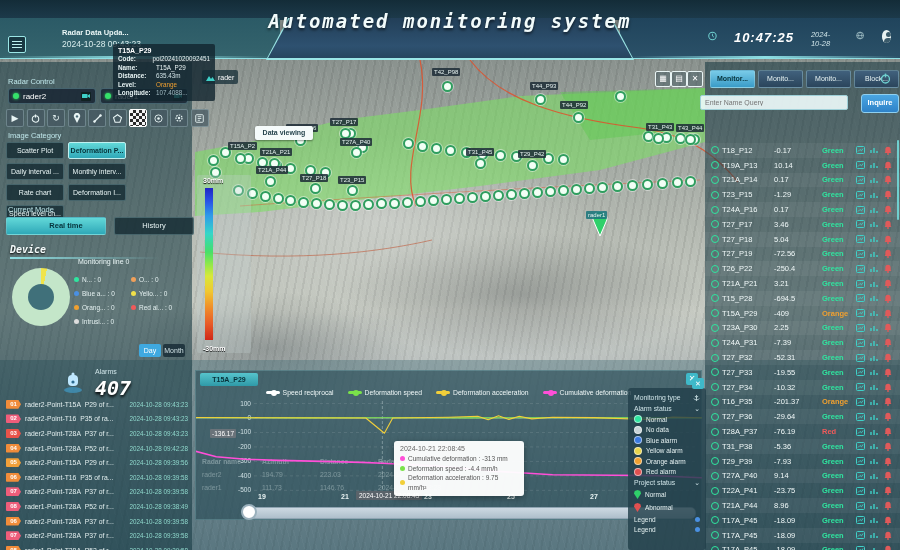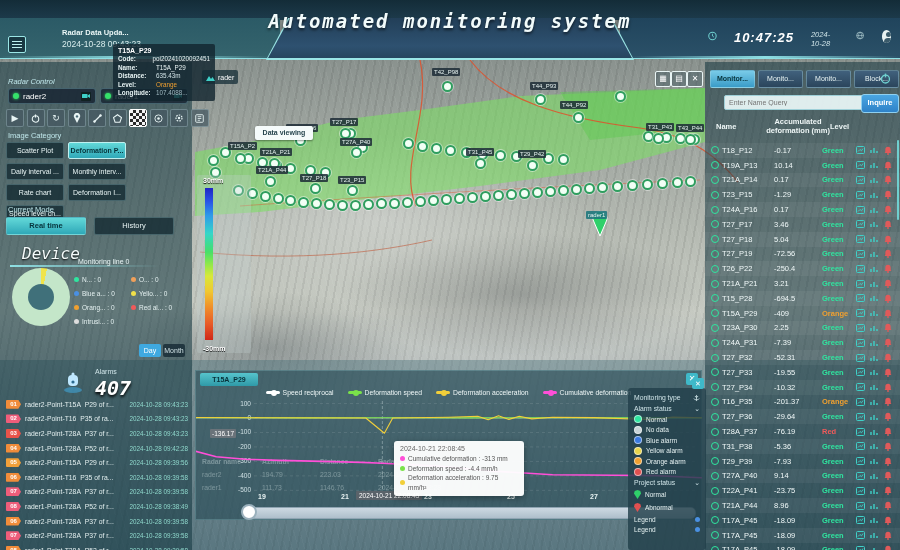--- a/index.html
+++ b/index.html
@@ -70,22 +70,22 @@
   .toolrow{position:absolute;left:6px;top:109px;display:flex;gap:2.5px;}
   .tool{width:16px;height:16px;background:rgba(70,88,98,.75);border:1px solid rgba(200,230,235,.3);border-radius:2px;
     color:#e8f4f4;font-size:9px;display:flex;align-items:center;justify-content:center;}
   .tool.checker{background:repeating-conic-gradient(#2a2a2a 0 25%,#f4f4f4 0 50%) 0 0/6px 6px;border-color:#fff;}
   .catwrap{position:absolute;left:6px;top:142px;width:180px;display:flex;flex-wrap:wrap;gap:4px;}
   .catbtn{width:56px;height:15px;background:rgba(20,42,50,.8);border:1px solid rgba(160,210,215,.3);border-radius:2px;
     color:#e8f4f4;font-size:7px;line-height:15px;text-align:center;white-space:nowrap;overflow:hidden;}
   .catbtn[data-state="active"]{background:linear-gradient(180deg,#62d8d8,#2fa8b8);color:#06323a;font-weight:bold;border-color:#bff0f0;}
   .modebtn{height:16px;background:rgba(20,42,50,.8);border:1px solid rgba(160,210,215,.3);border-radius:2px;
     color:#e8f4f4;font-size:7.5px;line-height:16px;text-align:center;width:78px;}
-  .modebtn[data-state="active"]{background:linear-gradient(180deg,#62d8d8,#2fa8b8);color:#06323a;font-weight:bold;}
-  .sechead{font-family:"DejaVu Sans Mono",monospace;font-weight:normal;font-style:italic;font-size:16px;color:#f4fbfb;text-shadow:0 1px 2px #000;margin-left:12px;}
+  .modebtn[data-state="active"]{background:linear-gradient(180deg,#62d8d8,#2fa8b8);color:#06323a;font-weight:bold;padding-left:20px;}
+  .sechead{font-family:"DejaVu Sans Mono",monospace;font-weight:bold;font-style:italic;font-size:10px;color:#f4fbfb;text-shadow:0 1px 2px #000;}
   .sechead-bar{height:2px;background:linear-gradient(90deg,#8fe0e4,rgba(143,224,228,0));margin-top:2px;}
   .donut{position:absolute;left:12px;top:268px;width:58px;height:58px;border-radius:50%;
     background:conic-gradient(#f0e44a 0 12deg,#c4e6c9 12deg 360deg);}
   .donut:after{content:"";position:absolute;left:16px;top:16px;width:26px;height:26px;border-radius:50%;background:#40707a;}
   .devgrid{position:absolute;left:74px;top:272px;width:114px;display:flex;flex-wrap:wrap;}
   .devitem{width:57px;display:flex;align-items:center;gap:3px;height:14px;}
   .devitem .d{width:5px;height:5px;border-radius:50%;}
   .devitem .t{font-size:6.5px;color:#e4f0f0;white-space:nowrap;}
   .mline{position:absolute;left:78px;top:258px;font-size:7px;color:#eaf6f6;}
   .daybtn{width:22px;height:13px;font-size:7px;line-height:13px;text-align:center;border-radius:2px;}
@@ -333,21 +333,21 @@
       <circle cx="6" cy="6" r="5" fill="none" stroke="#bcd8dc" stroke-width="1"></circle>
       <path d="M1,6 H11 M6,1 C3,4 3,8 6,11 C9,8 9,4 6,1" stroke="#bcd8dc" stroke-width="0.8" fill="none"></path>
     </svg>
     <span class="avatar"></span>
     <span class="uname">time</span>
     <span class="chev">▾</span>
   </div>
 
   <div class="abs panelbg" style="left:0;top:62px;width:192px;height:280px;"></div>
 
-  <div class="abs sec-label" style="left:8px;top:77px;font-style:italic;">Radar Control</div>
+  <div class="abs sec-label" style="left:8px;top:77px;">Radar Control</div>
   <div class="radar-pill" style="left:8px;">
     <span class="st"></span>
     <span class="nm">rader2</span>
     <span class="cam">
       <svg width="8" height="6" viewBox="0 0 8 6">
           <rect x="0" y="1" width="5.5" height="4" rx="0.5" fill="#3fd0c8"></rect>
           <path d="M5.5,2.5 L8,1 V5 L5.5,3.5 Z" fill="#3fd0c8"></path>
         </svg>
     </span>
   </div>
@@ -578,28 +578,23 @@
   <div class="rtab" data-state="active">Monitor...</div>
       <div class="rtab" data-state="normal">Monito...</div>
       <div class="rtab" data-state="normal">Monito...</div>
       <div class="rtab" data-state="normal">Block...</div>
     </div>
   <svg class="abs" style="left:880px;top:73px;" width="11" height="11" viewBox="0 0 10 10">
     <circle cx="5" cy="5.5" r="3.6" fill="none" stroke="#6fd0d0" stroke-width="1.2"></circle>
       <path d="M5,0.5 V4" stroke="#6fd0d0" stroke-width="1.3"></path>
   </svg>
 
-  <input class="abs q-input" style="left: 724px; top: 95px;" placeholder="Enter Name Query">
+  <input class="abs q-input" style="left: 700px; top: 95px;" placeholder="Enter Name Query">
   <div class="abs inqbtn" style="left:861px;top:94px;">Inquire</div>
 
-  <div class="abs thead" style="left:708px;top:118px;width:190px;">
-    <span style="width:58px;padding-left:8px;box-sizing:border-box;">Name</span>
-    <span style="width:64px;text-align:center;line-height:8.5px;">Accumulated deformation (mm)</span>
-    <span style="width:34px;">Level</span>
-  </div>
 
   <div class="abs" style="left:705px;top:143px;width:195px;height:407px;overflow:hidden;">
 
   <div class="trow">
       <span class="pin-mini"></span>
       <span class="c-name">T18_P12</span>
       <span class="c-val">-0.17</span>
       <span class="c-level" style="color: rgb(47, 230, 160);">Green</span>
       <span class="rowicons">
         <svg width="9" height="8" viewBox="0 0 9 8">

